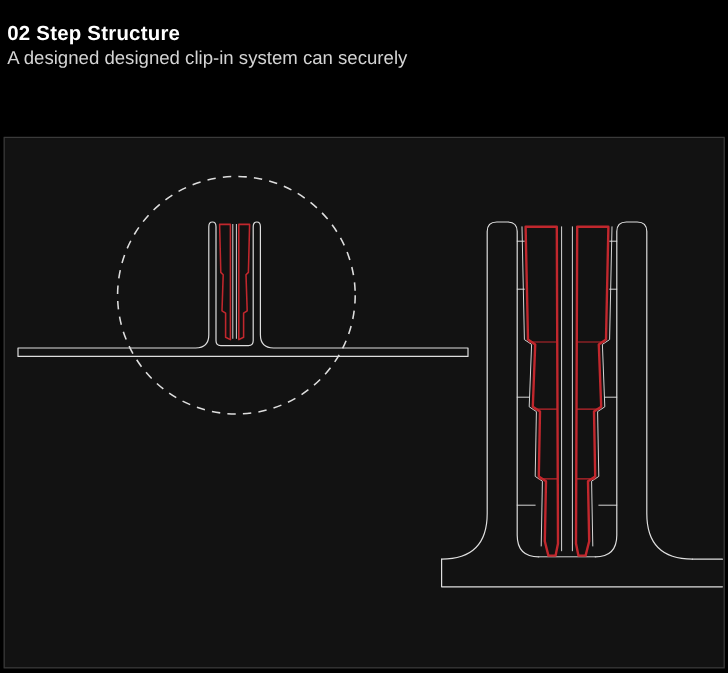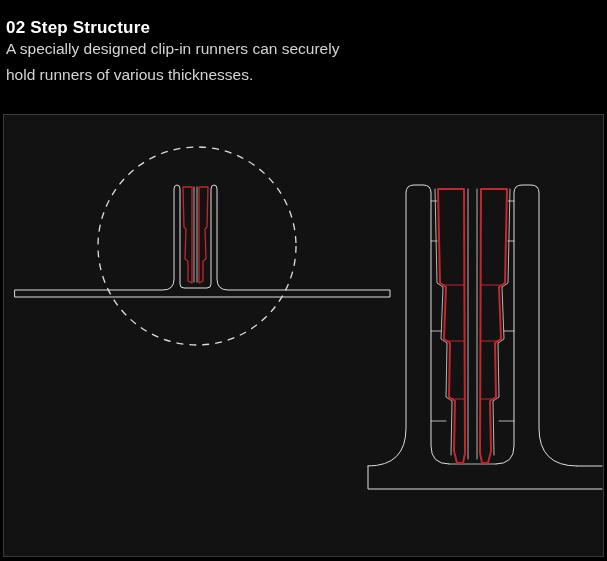--- a/index.html
+++ b/index.html
@@ -40,22 +40,21 @@
   .redline{fill:none;stroke:var(--accent);stroke-width:1;stroke-linecap:round;}
 </style>
 </head>
 <body>
 
 <div class="page">
 
   <h1 class="title">02 Step Structure</h1>
 
   <p class="subtitle">
-    <span class="sub-line">A specially designed clip-in runners can securely</span>
-    <span class="sub-line">hold runners of various thicknesses.</span>
+    <span class="sub-line">A designed designed clip-in system can securely</span>
   </p>
 
   <div class="panel">
     <svg width="599" height="441" viewBox="0 0 599 441">
 
       <g>
         <circle class="dash" cx="193" cy="131" r="99"></circle>
         <path class="ln" d="M 11,175 H 159 Q 170,175 170,164 V 74 Q 170,70 173,70 Q 176,70 176,74 V 169 Q 176,173 180,173 H 203 Q 207,173 207,169 V 74 Q 207,70 210,70 Q 213,70 213,74 V 164 Q 213,175 224,175 H 386 V 182 H 11 Z"></path>
         <path class="thin" d="M 190,72 V 167 M 193,72 V 167"></path>
         <path class="red-sm" d="M 188,72 H 179 L 180,112 L 182,114 L 181,144 L 184,146 L 184,166 L 188,168 Z"></path>

